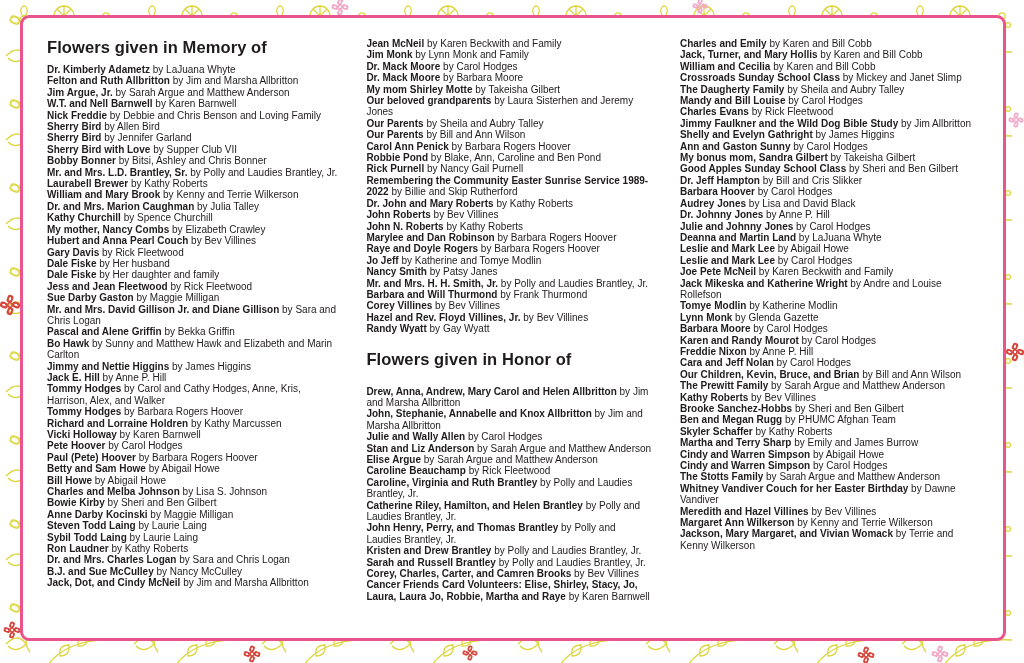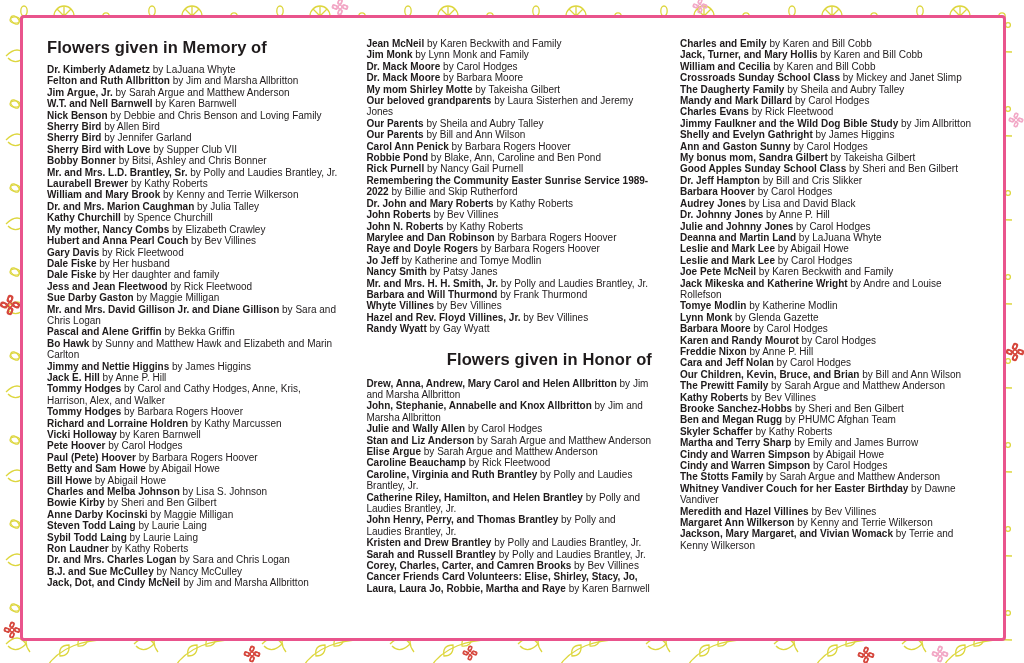--- a/index.html
+++ b/index.html
@@ -10,33 +10,33 @@
     position:relative;
     overflow:hidden;
     --pink:#e9548c;
     --ink:#1f1b1c;
   }
   .pattern-svg { position:absolute; left:0; top:0; width:1024px; height:663px; }
   .panel {
     position:absolute; left:20px; top:15px; width:986px; height:626px;
     background:#ffffff;
     border:3px solid var(--pink);
-    border-radius:4px;
+    border-radius:9px;
     padding:20px 22px 12px 24px;
     display:flex; gap:28px;
   }
   .col { overflow:hidden; }
   .col1 { width:300px; }
   .col2 { width:294px; }
   .col3 { width:310px; }
   .heading {
     font-size:16.5px; font-weight:700; color:var(--ink);
     line-height:19px; margin-bottom:7px; letter-spacing:.1px;
   }
-  .heading-honor { margin-top:15px; margin-bottom:9px;text-align:right; }
+  .heading-honor { margin-top:15px; margin-bottom:17px; }
   .entry { font-size:10px; line-height:11.4px; color:var(--ink); }
   .entry b { font-weight:700; }
 </style>
 </head>
 <body style="--pink: #e9548c; --ink: #1f1b1c; background: rgb(255, 255, 255);">
 
 <svg class="pattern-svg" width="1024" height="663" viewBox="0 0 1024 663" xmlns="http://www.w3.org/2000/svg">
   <defs>
     <g id="daisy" fill="none" stroke-width="1.3">
       <circle r="1.8"></circle>
@@ -93,21 +93,21 @@
 </svg>
 
 <div class="panel">
   <div class="col col1">
     <div class="heading">Flowers given in Memory of</div>
     <div>
         <div class="entry"><b>Dr. Kimberly Adametz</b> by LaJuana Whyte</div>
         <div class="entry"><b>Felton and Ruth Allbritton</b> by Jim and Marsha Allbritton</div>
         <div class="entry"><b>Jim Argue, Jr.</b> by Sarah Argue and Matthew Anderson</div>
         <div class="entry"><b>W.T. and Nell Barnwell</b> by Karen Barnwell</div>
-        <div class="entry"><b>Nick Benson</b> by Debbie and Chris Benson and Loving Family</div>
+        <div class="entry"><b>Nick Freddie</b> by Debbie and Chris Benson and Loving Family</div>
         <div class="entry"><b>Sherry Bird</b> by Allen Bird</div>
         <div class="entry"><b>Sherry Bird</b> by Jennifer Garland</div>
         <div class="entry"><b>Sherry Bird with Love</b> by Supper Club VII</div>
         <div class="entry"><b>Bobby Bonner</b> by Bitsi, Ashley and Chris Bonner</div>
         <div class="entry"><b>Mr. and Mrs. L.D. Brantley, Sr.</b> by Polly and Laudies Brantley, Jr.</div>
         <div class="entry"><b>Laurabell Brewer</b> by Kathy Roberts</div>
         <div class="entry"><b>William and Mary Brook</b> by Kenny and Terrie Wilkerson</div>
         <div class="entry"><b>Dr. and Mrs. Marion Caughman</b> by Julia Talley</div>
         <div class="entry"><b>Kathy Churchill</b> by Spence Churchill</div>
         <div class="entry"><b>My mother, Nancy Combs</b> by Elizabeth Crawley</div>
@@ -157,21 +157,21 @@
         <div class="entry"><b>Remembering the Community Easter Sunrise Service 1989-2022</b> by Billie and Skip Rutherford</div>
         <div class="entry"><b>Dr. John and Mary Roberts</b> by Kathy Roberts</div>
         <div class="entry"><b>John Roberts</b> by Bev Villines</div>
         <div class="entry"><b>John N. Roberts</b> by Kathy Roberts</div>
         <div class="entry"><b>Marylee and Dan Robinson</b> by Barbara Rogers Hoover</div>
         <div class="entry"><b>Raye and Doyle Rogers</b> by Barbara Rogers Hoover</div>
         <div class="entry"><b>Jo Jeff</b> by Katherine and Tomye Modlin</div>
         <div class="entry"><b>Nancy Smith</b> by Patsy Janes</div>
         <div class="entry"><b>Mr. and Mrs. H. H. Smith, Jr.</b> by Polly and Laudies Brantley, Jr.</div>
         <div class="entry"><b>Barbara and Will Thurmond</b> by Frank Thurmond</div>
-        <div class="entry"><b>Whyte Villines</b> by Bev Villines</div>
+        <div class="entry"><b>Corey Villines</b> by Bev Villines</div>
         <div class="entry"><b>Hazel and Rev. Floyd Villines, Jr.</b> by Bev Villines</div>
         <div class="entry"><b>Randy Wyatt</b> by Gay Wyatt</div>
       </div>
     <div class="heading heading-honor">Flowers given in Honor of</div>
     <div>
         <div class="entry"><b>Drew, Anna, Andrew, Mary Carol and Helen Allbritton</b> by Jim and Marsha Allbritton</div>
         <div class="entry"><b>John, Stephanie, Annabelle and Knox Allbritton</b> by Jim and Marsha Allbritton</div>
         <div class="entry"><b>Julie and Wally Allen</b> by Carol Hodges</div>
         <div class="entry"><b>Stan and Liz Anderson</b> by Sarah Argue and Matthew Anderson</div>
         <div class="entry"><b>Elise Argue</b> by Sarah Argue and Matthew Anderson</div>
@@ -185,21 +185,21 @@
         <div class="entry"><b>Cancer Friends Card Volunteers: Elise, Shirley, Stacy, Jo, Laura, Laura Jo, Robbie, Martha and Raye</b> by Karen Barnwell</div>
       </div>
   </div>
   <div class="col col3">
     <div>
         <div class="entry"><b>Charles and Emily</b> by Karen and Bill Cobb</div>
         <div class="entry"><b>Jack, Turner, and Mary Hollis</b> by Karen and Bill Cobb</div>
         <div class="entry"><b>William and Cecilia</b> by Karen and Bill Cobb</div>
         <div class="entry"><b>Crossroads Sunday School Class</b> by Mickey and Janet Slimp</div>
         <div class="entry"><b>The Daugherty Family</b> by Sheila and Aubry Talley</div>
-        <div class="entry"><b>Mandy and Mark Dillard</b> by Carol Hodges</div>
+        <div class="entry"><b>Mandy and Bill Louise</b> by Carol Hodges</div>
         <div class="entry"><b>Charles Evans</b> by Rick Fleetwood</div>
         <div class="entry"><b>Jimmy Faulkner and the Wild Dog Bible Study</b> by Jim Allbritton</div>
         <div class="entry"><b>Shelly and Evelyn Gathright</b> by James Higgins</div>
         <div class="entry"><b>Ann and Gaston Sunny</b> by Carol Hodges</div>
         <div class="entry"><b>My bonus mom, Sandra Gilbert</b> by Takeisha Gilbert</div>
         <div class="entry"><b>Good Apples Sunday School Class</b> by Sheri and Ben Gilbert</div>
         <div class="entry"><b>Dr. Jeff Hampton</b> by Bill and Cris Slikker</div>
         <div class="entry"><b>Barbara Hoover</b> by Carol Hodges</div>
         <div class="entry"><b>Audrey Jones</b> by Lisa and David Black</div>
         <div class="entry"><b>Dr. Johnny Jones</b> by Anne P. Hill</div>

